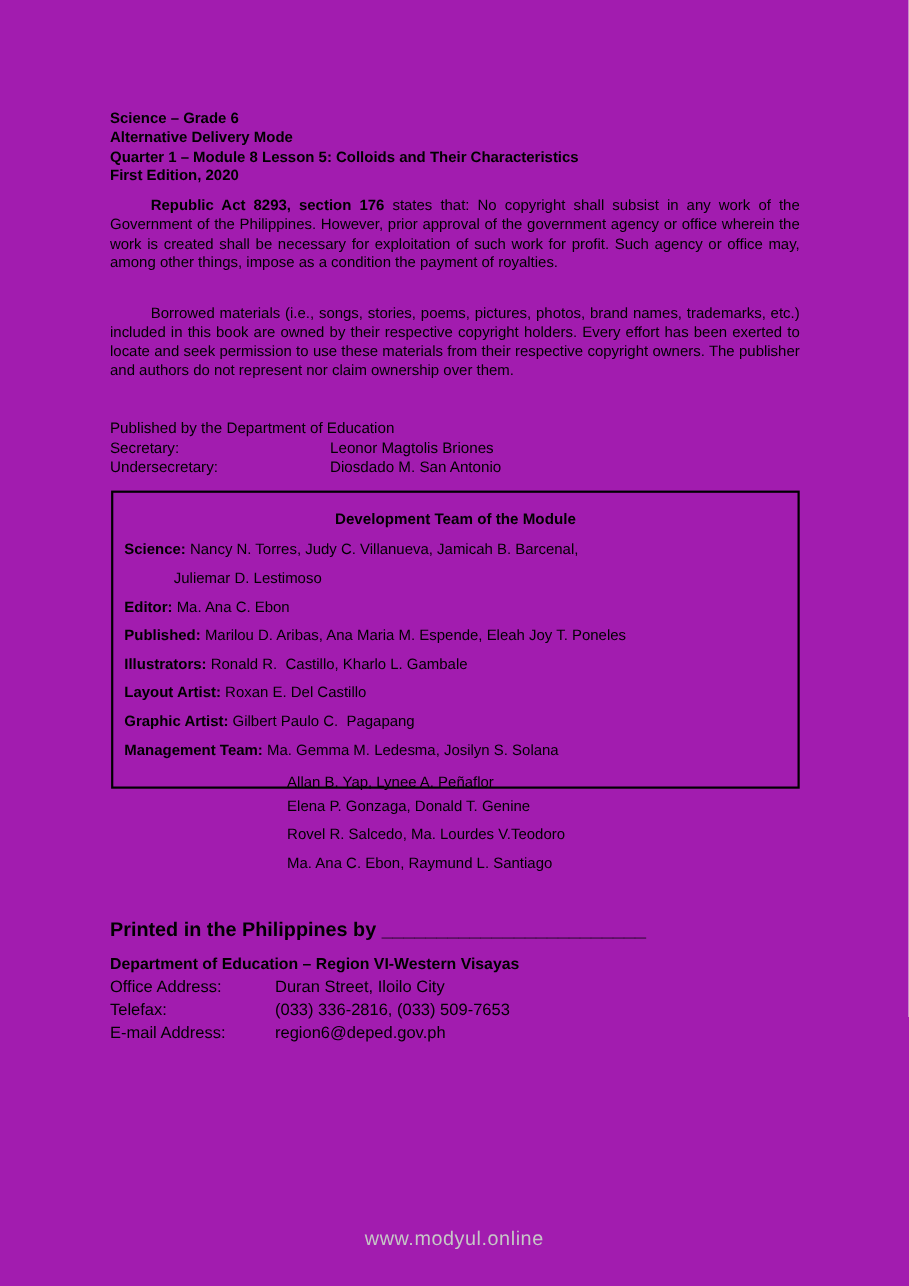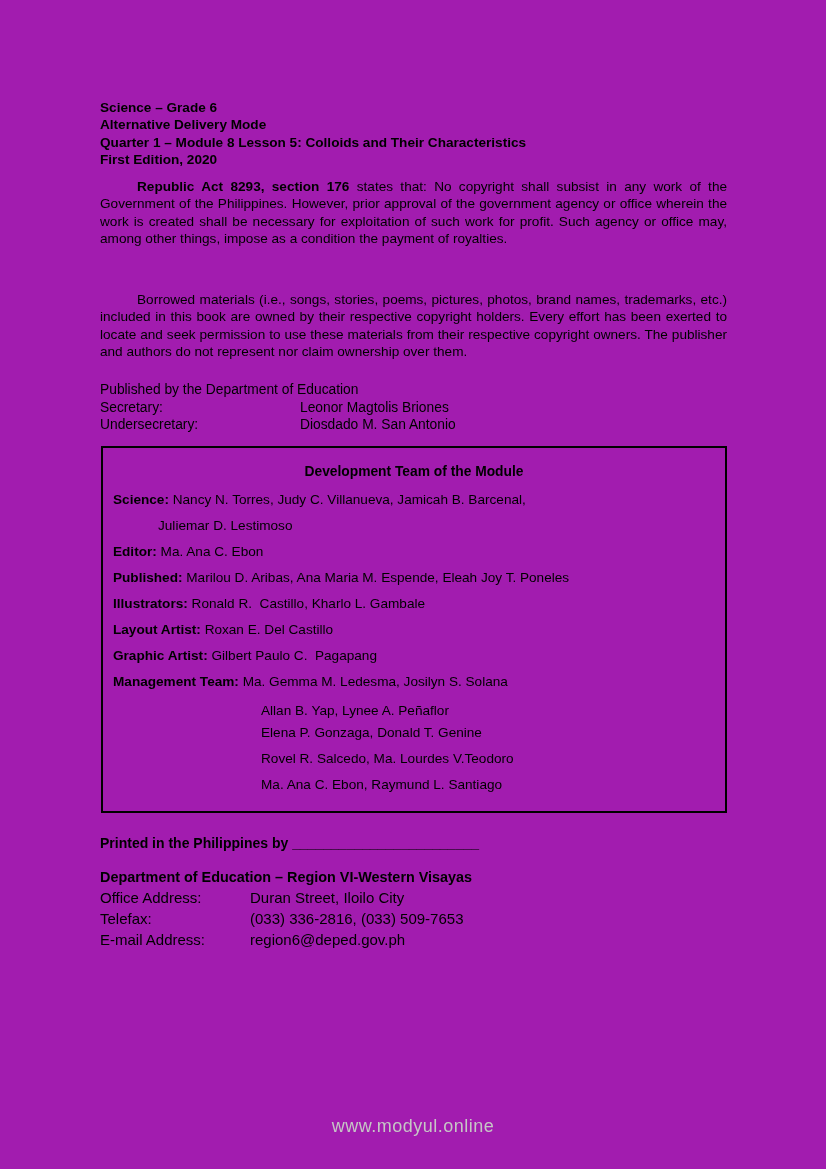--- a/index.html
+++ b/index.html
@@ -16,42 +16,42 @@
   .header{
     position:absolute;left:100px;top:99px;width:627px;
     font-weight:bold;font-size:13.6px;line-height:17.4px;
   }
   .para{
     position:absolute;left:100px;width:627px;margin:0;
     font-size:13.6px;line-height:17.3px;
     text-align:justify;text-indent:37px;
   }
   .para1{top:178px;}
-  .para2{top:276px;margin-top:15px;}
+  .para2{top:276px;}
   .published{
     position:absolute;left:100px;top:381px;width:627px;
     font-size:13.8px;line-height:17.6px;
   }
   .kv{position:relative;}
   .kv .v{position:absolute;left:200px;top:0;}
   .devbox{
     position:absolute;left:101px;top:446px;
-    width:626px;height:367px;
+    width:626px;height:271px;
     border:2px solid #000;box-sizing:border-box;
     font-size:13.6px;
   }
   .devtitle{
     position:absolute;top:16px;left:0;width:100%;
     text-align:center;font-weight:bold;font-size:13.8px;
   }
   .devrow{position:absolute;left:10px;right:10px;white-space:nowrap;}
   .devrow .pre{white-space:pre;}
   .printed{
     position:absolute;left:100px;top:835px;
-    font-size:14px;font-weight:bold;
+    font-size:18px;font-weight:bold;
   }
   .footer{
     position:absolute;left:100px;top:869px;width:627px;
   }
   .footer .org{font-size:14.4px;margin-bottom:3px;}
   .footer .kv{font-size:15px;line-height:20.8px;}
   .footer .kv .v{left:150px;}
   .watermark{
     position:absolute;left:0;top:1116px;width:100%;
     text-align:center;color:#c6c6c6;font-size:18px;

